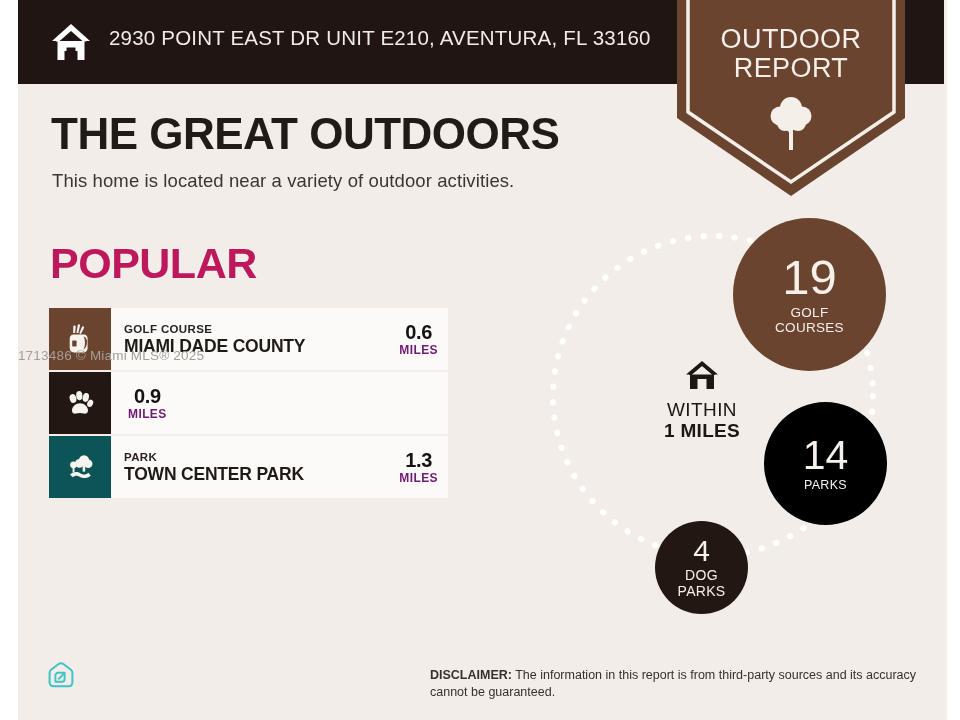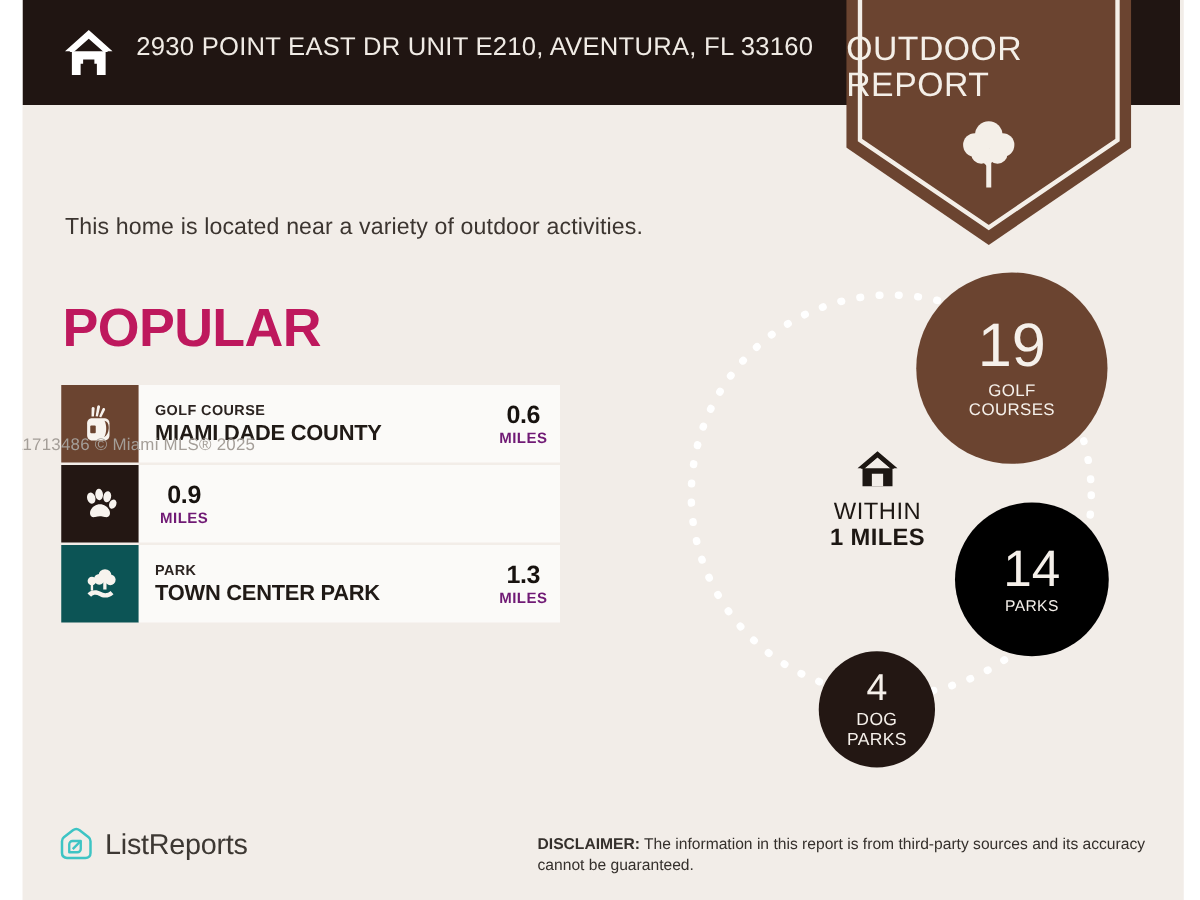--- a/index.html
+++ b/index.html
@@ -66,20 +66,21 @@
     position: absolute;
     left: 677px; top: 0;
     width: 228px; height: 200px;
     z-index: 20;
   }
   #badge svg { display:block; }
   #badge-text {
     position: absolute;
     left: 0; top: 25px;
     width: 228px;
+    text-align: center;
     color: #f4efe8;
     font-size: 27px;
     line-height: 29px;
     letter-spacing: 0.4px;
     font-weight: 400;
   }
   #badge-tree {
     position: absolute;
     left: 92px; top: 95px;
     width: 44px; height: 56px;
@@ -323,20 +324,21 @@
           <circle cx="16" cy="28" r="8"></circle>
           <circle cx="29" cy="28" r="8"></circle>
           <rect x="20" y="24" width="4" height="31"></rect>
           <path d="M21.8 36 L13 28 L12 29.6 L21.8 39 Z"></path>
           <path d="M22.2 34 L31 26 L32 27.6 L22.2 37 Z"></path>
         </g>
       </svg>
     </div>
   </div>
 
+  <div id="main-title">THE GREAT OUTDOORS</div>
   <div id="main-sub">This home is located near a variety of outdoor activities.</div>
   <div id="popular-title">POPULAR</div>
 
   <div id="popular-list">
 
     <div class="list-row">
       <div class="row-icon" style="background:#6b4430;">
         <svg viewBox="0 0 34 34" width="34" height="34" aria-hidden="true">
           <g fill="#f7f3ee">
             <path d="M11.5 3.5 c0.8 0 1.3 0.6 1.2 1.4 l-0.6 6.2 l-1.9 0 l0.1 -6.3 c0 -0.8 0.5 -1.3 1.2 -1.3 Z"></path>
@@ -455,21 +457,20 @@
 
   <div id="footer-logo">
     <div id="footer-logo-mark">
       <svg viewBox="0 0 30 30" width="30" height="30" aria-hidden="true">
         <path d="M15 3.2 c1.1 0 1.9 0.4 2.7 1 l7.2 5.6 c1 0.8 1.5 1.8 1.5 3.1 v9.4 c0 2.4 -1.6 4 -4 4 h-14.8
                  c-2.4 0 -4 -1.6 -4 -4 v-9.4 c0 -1.3 0.5 -2.3 1.5 -3.1 l7.2 -5.6 c0.8 -0.6 1.6 -1 2.7 -1 Z" fill="none" stroke="#3ec4c4" stroke-width="2"></path>
         <path d="M12 12.8 h6.6 v6.4 c0 1.5 -1.2 2.6 -2.7 2.6 h-6.5 v-6.3 c0 -1.5 1.1 -2.7 2.6 -2.7 Z" fill="none" stroke="#3ec4c4" stroke-width="1.9" stroke-linejoin="round"></path>
         <path d="M18.6 12.8 L12.2 19.3" fill="none" stroke="#3ec4c4" stroke-width="1.9"></path>
       </svg>
     </div>
-    <div id="footer-logo-text">ListReports</div>
   </div>
 
   <div id="disclaimer">
     <span id="disclaimer-label">DISCLAIMER:</span><span> The information in this report is from third-party sources and its accuracy cannot be guaranteed.</span>
   </div>
 
   <div class="white-gutter-left"></div>
   <div class="white-gutter-right"></div>
 </div>
 

